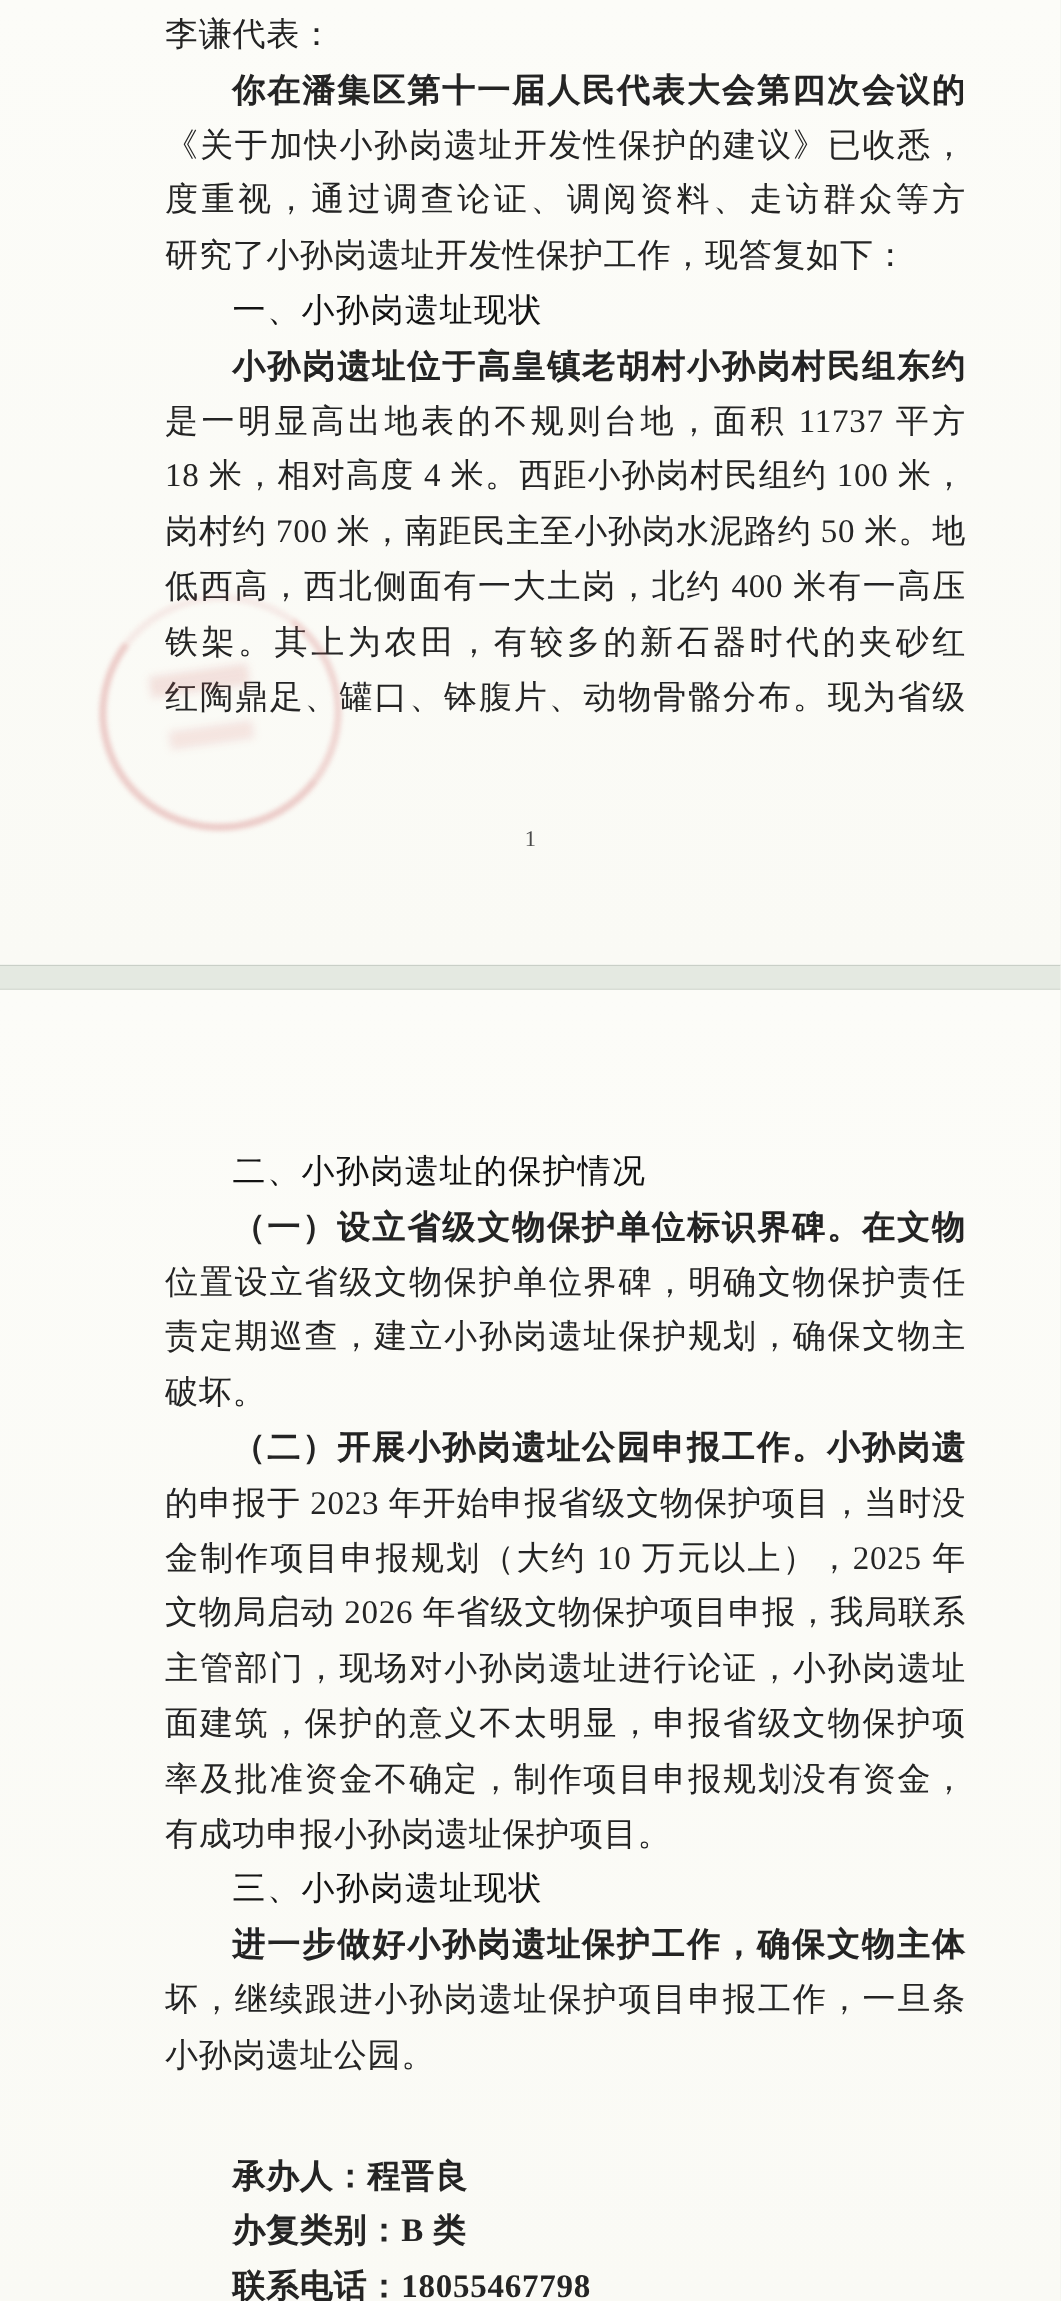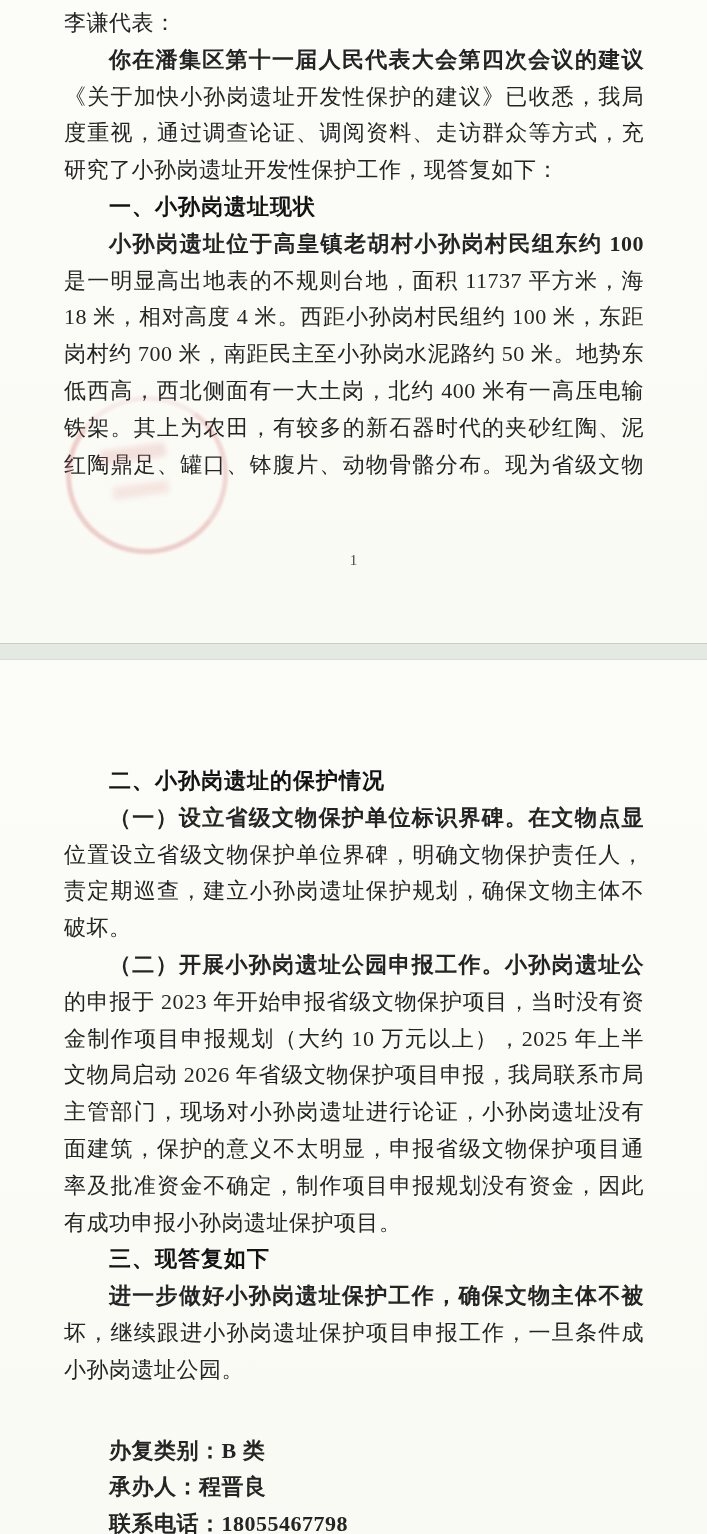--- a/index.html
+++ b/index.html
@@ -28,31 +28,32 @@
     background: #e4e9e1;
     border-top: 1px solid #c9cfc7;
     border-bottom: 1px solid #d8ddd5;
   }
   .ln {
     font-size: 22px;
     line-height: 36.8px;
     height: 36.8px;
     white-space: nowrap;
     letter-spacing: 0.5px;
+    margin-left: 46px;
   }
   .full {
     white-space: normal;
     text-align: justify;
     text-align-last: justify;
     overflow: hidden;
   }
   .ind { text-indent: 45px; font-weight: bold; }
   .head {
     font-family: "Liberation Sans", "DejaVu Sans", sans-serif;
-    font-weight: bold;
+    font-weight: normal;
     color: #131313;
     letter-spacing: 1px;
   }
   .spacer { height: 44px; }
   .pagenum {
     position: absolute;
     left: 0;
     right: 0;
     top: 550px;
     text-align: center;
@@ -128,23 +129,23 @@
   <div class="ln full">责定期巡查，建立小孙岗遗址保护规划，确保文物主体不被</div>
   <div class="ln">破坏。</div>
   <div class="ln ind full">（二）开展小孙岗遗址公园申报工作。小孙岗遗址公园</div>
   <div class="ln full">的申报于 2023 年开始申报省级文物保护项目，当时没有资</div>
   <div class="ln full">金制作项目申报规划（大约 10 万元以上），2025 年上半年省</div>
   <div class="ln full">文物局启动 2026 年省级文物保护项目申报，我局联系市局</div>
   <div class="ln full">主管部门，现场对小孙岗遗址进行论证，小孙岗遗址没有地</div>
   <div class="ln full">面建筑，保护的意义不太明显，申报省级文物保护项目通过</div>
   <div class="ln full">率及批准资金不确定，制作项目申报规划没有资金，因此没</div>
   <div class="ln">有成功申报小孙岗遗址保护项目。</div>
-  <div class="ln head ind">三、现答复如下</div>
+  <div class="ln head ind">三、小孙岗遗址现状</div>
   <div class="ln ind full">进一步做好小孙岗遗址保护工作，确保文物主体不被破</div>
   <div class="ln full">坏，继续跟进小孙岗遗址保护项目申报工作，一旦条件成熟，</div>
   <div class="ln">小孙岗遗址公园。</div>
 
   <div class="spacer"></div>
 
+  <div class="ln ind">承办人：程晋良</div>
   <div class="ln ind">办复类别：B 类</div>
-  <div class="ln ind">承办人：程晋良</div>
   <div class="ln ind">联系电话：18055467798</div>
 </div>
 
 </body></html>

